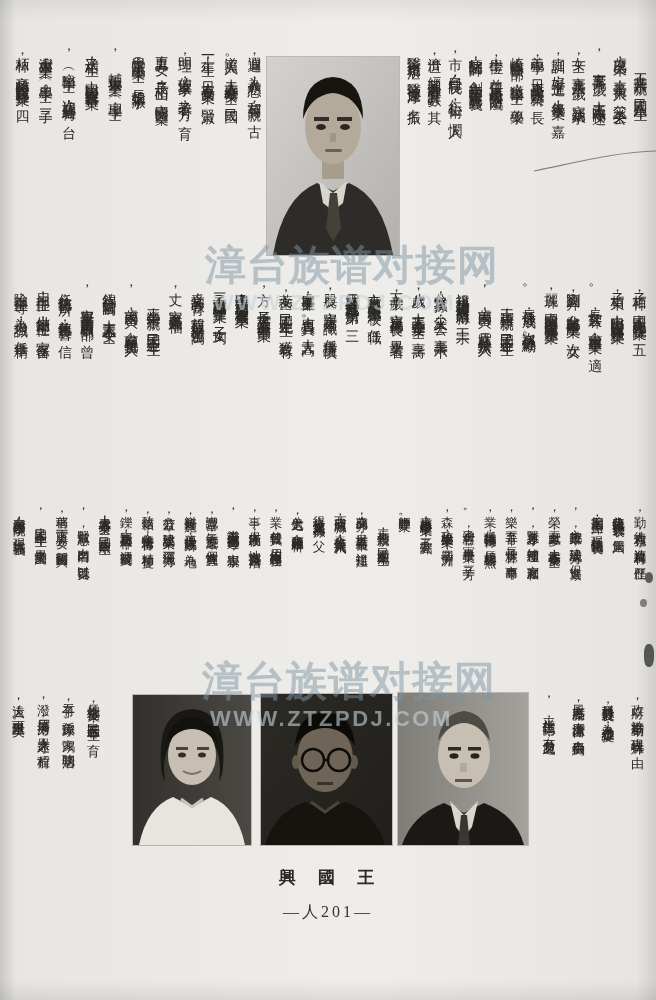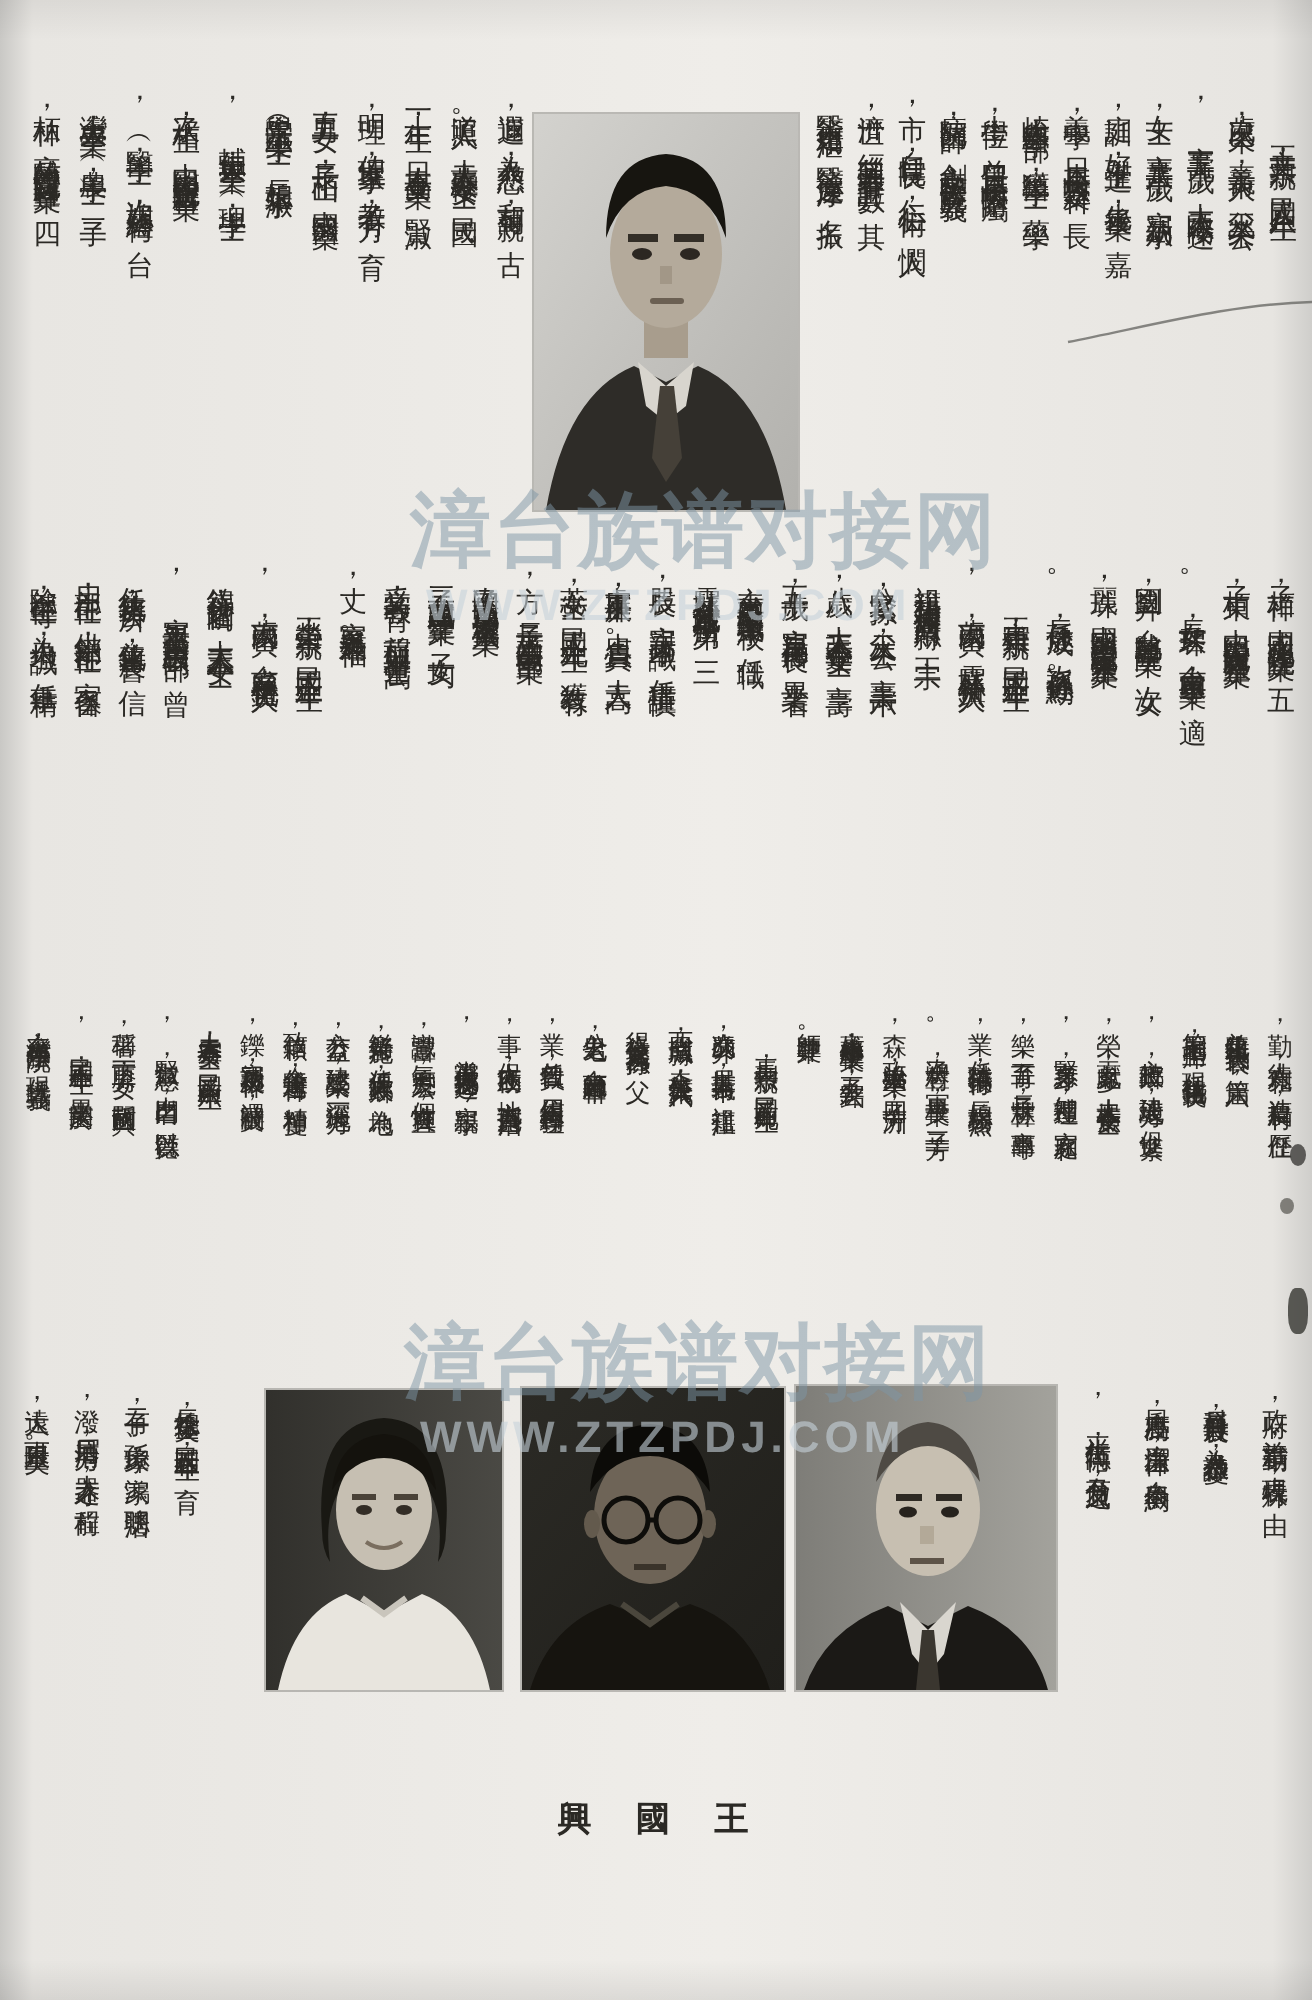--- a/index.html
+++ b/index.html
@@ -38,21 +38,21 @@
   .ph-jy  { left:133px; top:695px; width:118px; height:150px; }
   .ph-gx  { left:261px; top:694px; width:131px; height:151px; }
   .ph-cl  { left:398px; top:693px; width:130px; height:152px; }
 
   .caption {
     position:absolute; z-index:2; color:var(--ink,#2b2925);
     font-weight:bold; font-size:17px; text-align:center; white-space:nowrap;
   }
   .cap-top { left:267px; top:256px; width:132px; letter-spacing:11px; text-indent:11px; }
   .cap-jy  { left:133px; top:851px; width:118px; letter-spacing:5px;  text-indent:5px; }
-  .cap-gx  { left:261px; top:898px; width:131px; letter-spacing:9px;  text-indent:9px; }
+  .cap-gx  { left:261px; top:866px; width:131px; letter-spacing:9px;  text-indent:9px; }
   .cap-cl  { left:398px; top:851px; width:130px; letter-spacing:9px;  text-indent:9px; }
 
   .page-number {
     position:absolute; left:0; right:0; top:902px; z-index:2;
     text-align:center; font-size:16px; letter-spacing:3px; color:#343230;
   }
 
   .watermark { position:absolute; z-index:6; pointer-events:none; font-family:"Liberation Sans","DejaVu Sans",sans-serif; }
   .wm1 { left:205px; top:238px; }
   .wm2 { left:202px; top:654px; }
@@ -279,14 +279,15 @@
     <div class="wm-url">WWW.ZTZPDJ.COM</div>
   </div>
 
   <svg class="artifact scratch" width="656" height="200" viewBox="0 0 656 200" xmlns="http://www.w3.org/2000/svg">
     <path d="M534 171 C 575 163, 615 152, 656 151" stroke="#6a6a66" stroke-width="1.2" fill="none" opacity="0.8"></path>
   </svg>
   <div class="artifact smudge s1"></div>
   <div class="artifact smudge s2"></div>
   <div class="artifact smudge s3"></div>
 
+  <div class="page-number">—人201—</div>
 
 </div>
 
 </body></html>

